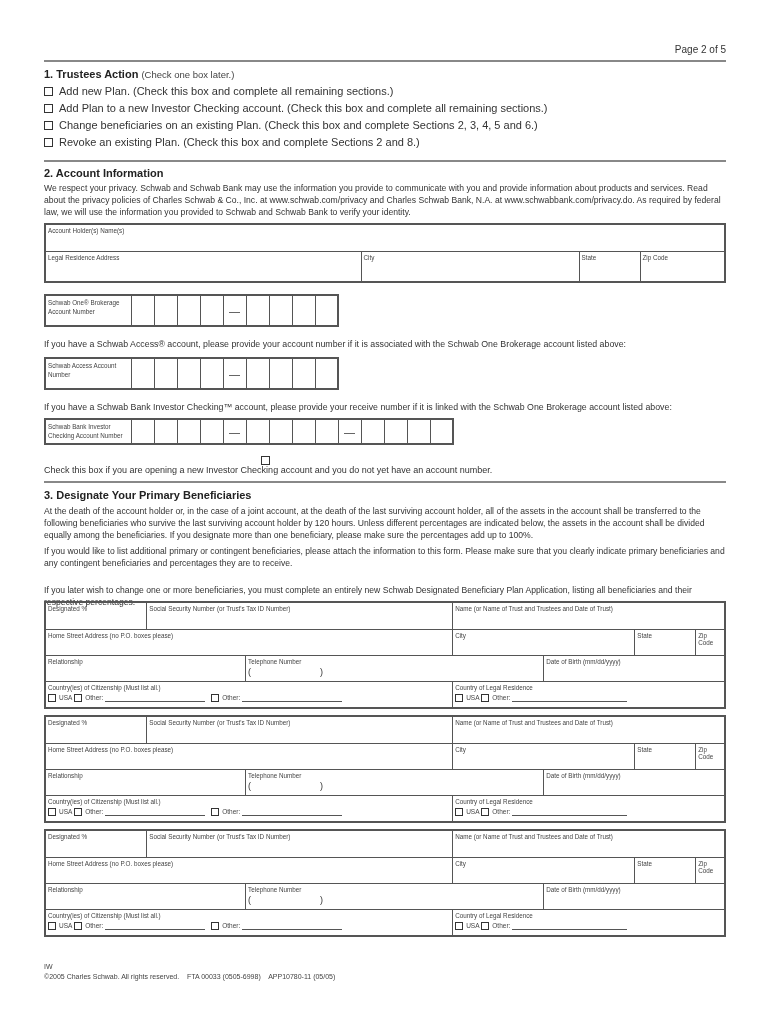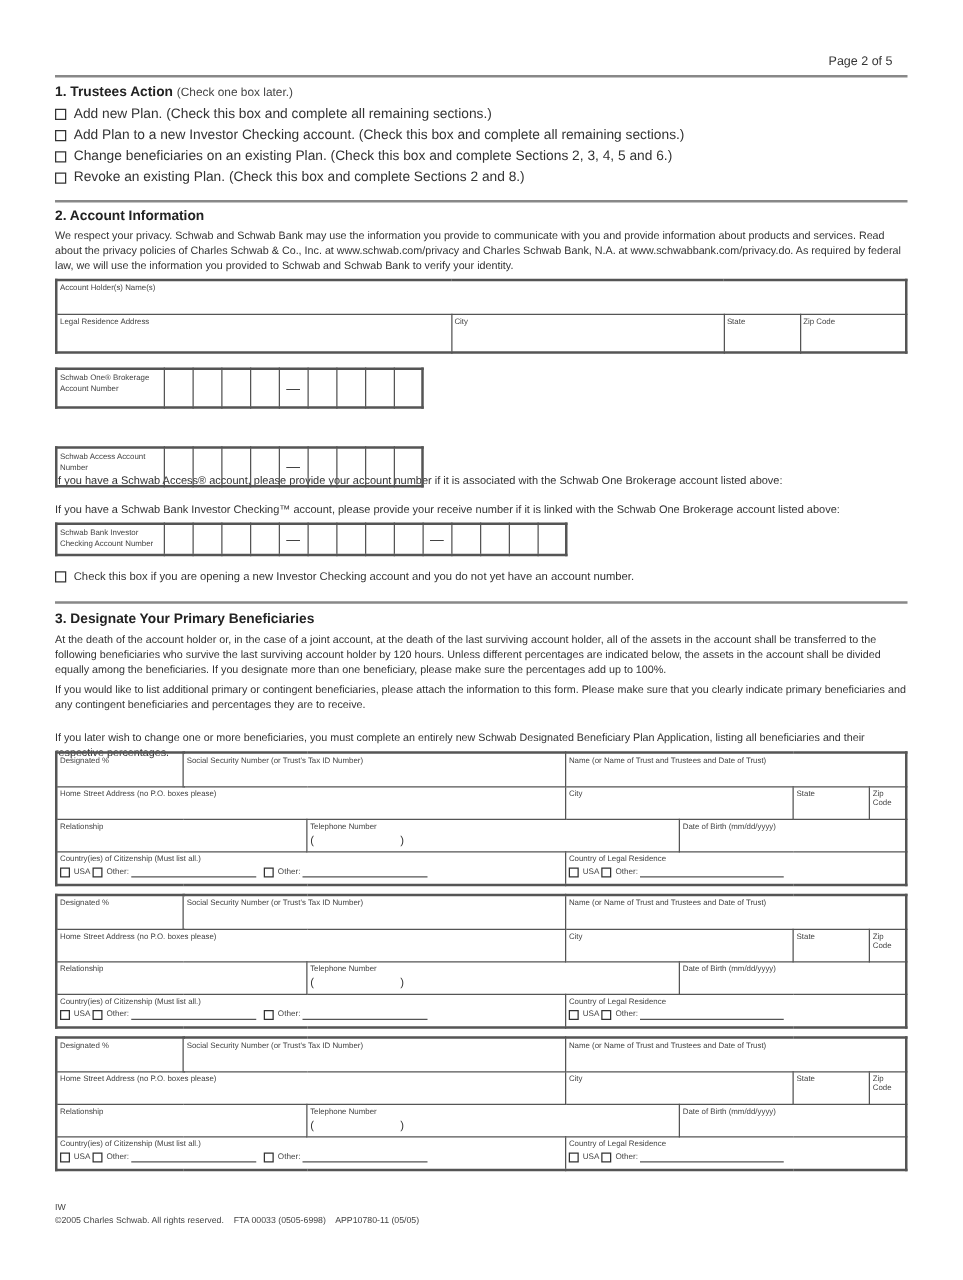--- a/index.html
+++ b/index.html
@@ -1,19 +1,19 @@
 <!DOCTYPE html>
 <html><head>
 <meta charset="utf-8">
 <style>
   html, body { margin: 0; padding: 0; background: #ffffff; }
   body { width: 770px; height: 1024px; position: relative; overflow: hidden;
          font-family: "Liberation Sans", sans-serif; color: #222; }
   .page { position: absolute; left: 44px; top: 0; width: 682px; }
-  .page-num { position: absolute; right: 12px; top: 44px; font-size: 10px; color: #333; }
+  .page-num { position: absolute; right: 0; top: 44px; font-size: 10px; color: #333; }
   .rule { position: absolute; left: 0; right: 0; border-top: 2px solid #888; }
   .sec-title { position: absolute; left: 0; font-size: 11px; font-weight: bold; color: #222; }
   .sec-title .sub { font-weight: normal; font-size: 9.5px; color: #444; }
   .opt { position: absolute; left: 0; font-size: 11px; color: #333; display: flex; align-items: center; }
   .cb { display: inline-block; width: 9px; height: 9px; border: 1px solid #333; margin-right: 6px; box-sizing: border-box; background: #fff; flex: none; }
   .cb.sm { width: 8px; height: 8px; margin-right: 3px; }
   .para { position: absolute; left: 0; width: 682px; font-size: 8.6px; line-height: 12px; color: #333; }
   table.frm { position: absolute; left: 0; border-collapse: collapse; border: 2px solid #555; }
   table.frm td { border: 1px solid #555; vertical-align: top; padding: 2px 2px; font-size: 6.3px; color: #444; box-sizing: border-box; }
   table.acct { position: absolute; left: 0; border-collapse: collapse; border: 2px solid #555; }
@@ -88,21 +88,21 @@
       <td class="cell"></td>
       <td class="dash">—</td>
       <td class="cell"></td>
       <td class="cell"></td>
       <td class="cell"></td>
       <td class="cell"></td>
     </tr>
   </tbody>
     </table>
 
-  <div class="para" style="top:338px; font-size:8.8px;margin-top:40px;">If you have a Schwab Access® account, please provide your account number if it is associated with the Schwab One Brokerage account listed above:</div>
+  <div class="para" style="top:338px; font-size:8.8px;">If you have a Schwab Access® account, please provide your account number if it is associated with the Schwab One Brokerage account listed above:</div>
 
   <table class="acct" style="top:357px;">
     <tbody>
         <tr>
       <td class="lbl">Schwab Access Account Number</td>
       <td class="cell"></td>
       <td class="cell"></td>
       <td class="cell"></td>
       <td class="cell"></td>
       <td class="dash">—</td>
@@ -131,21 +131,21 @@
       <td class="cell" style="height:25px;"></td>
       <td class="dash" style="height:25px;">—</td>
       <td class="cell" style="height:25px;"></td>
       <td class="cell" style="height:25px;"></td>
       <td class="cell" style="height:25px;"></td>
       <td class="cell" style="height:25px;"></td>
     </tr>
   </tbody>
     </table>
 
-  <div class="opt" style="top:456px; font-size:9px;">
+  <div class="opt" style="top:456px; font-size:9px;flex-direction:column;">
     <span class="cb"></span>
     <span>Check this box if you are opening a new Investor Checking account and you do not yet have an account number.</span>
   </div>
 
   <div class="rule" style="top:481px;"></div>
 
   <div class="sec-title" style="top:489px;">
     <span>3.</span>
     <span>Designate Your Primary Beneficiaries</span>
   </div>

